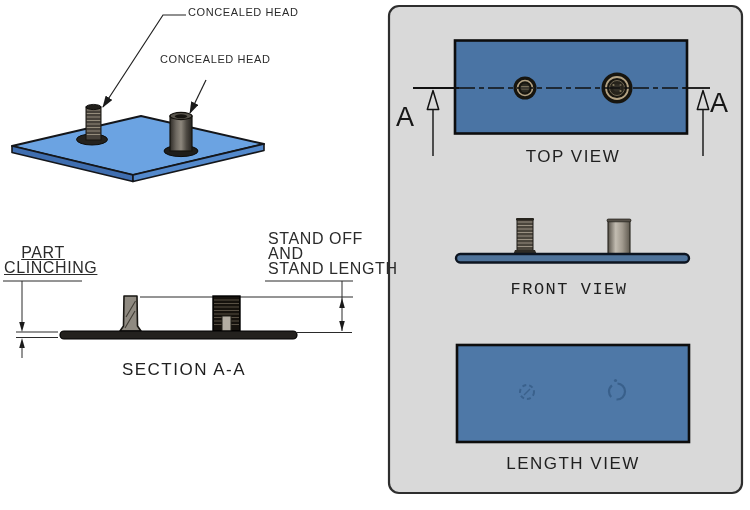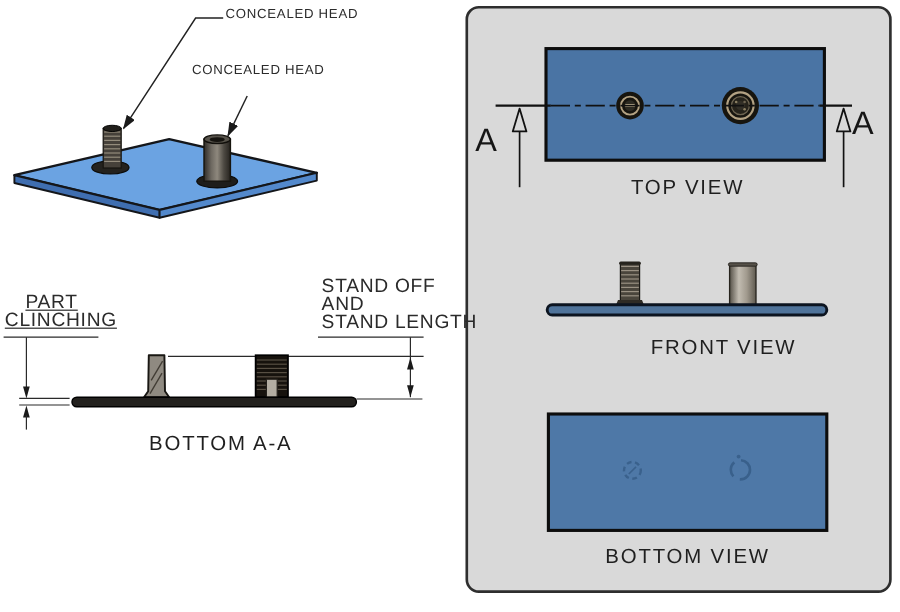--- a/index.html
+++ b/index.html
@@ -197,22 +197,22 @@
     <div>PART</div>
     <div>CLINCHING</div>
   </div>
 
   <div class="txt dimlabel" style="left:268px;top:231px;">
     <div>STAND OFF</div>
     <div>AND</div>
     <div>STAND LENGTH</div>
   </div>
 
-  <div class="txt caption" style="left:99px;top:360px;width:170px;">BOTTOM A-A</div>
+  <div class="txt caption" style="left:99px;top:360px;width:170px;">SECTION A-A</div>
 
   <div class="txt marker" style="left:396px;top:102px;">A</div>
   <div class="txt marker" style="left:710px;top:88px;">A</div>
 
   <div class="txt caption" style="left:488px;top:147px;">TOP VIEW</div>
-  <div class="txt caption" style="left:518px;top:280px;">FRONT VIEW</div>
-  <div class="txt caption" style="left:488px;top:454px;">BOTTOM VIEW</div>
+  <div class="txt caption" style="left:484px;top:280px;font-family:Liberation Mono, monospace;">FRONT VIEW</div>
+  <div class="txt caption" style="left:488px;top:454px;">LENGTH VIEW</div>
 
 </div>
 
 </body></html>

